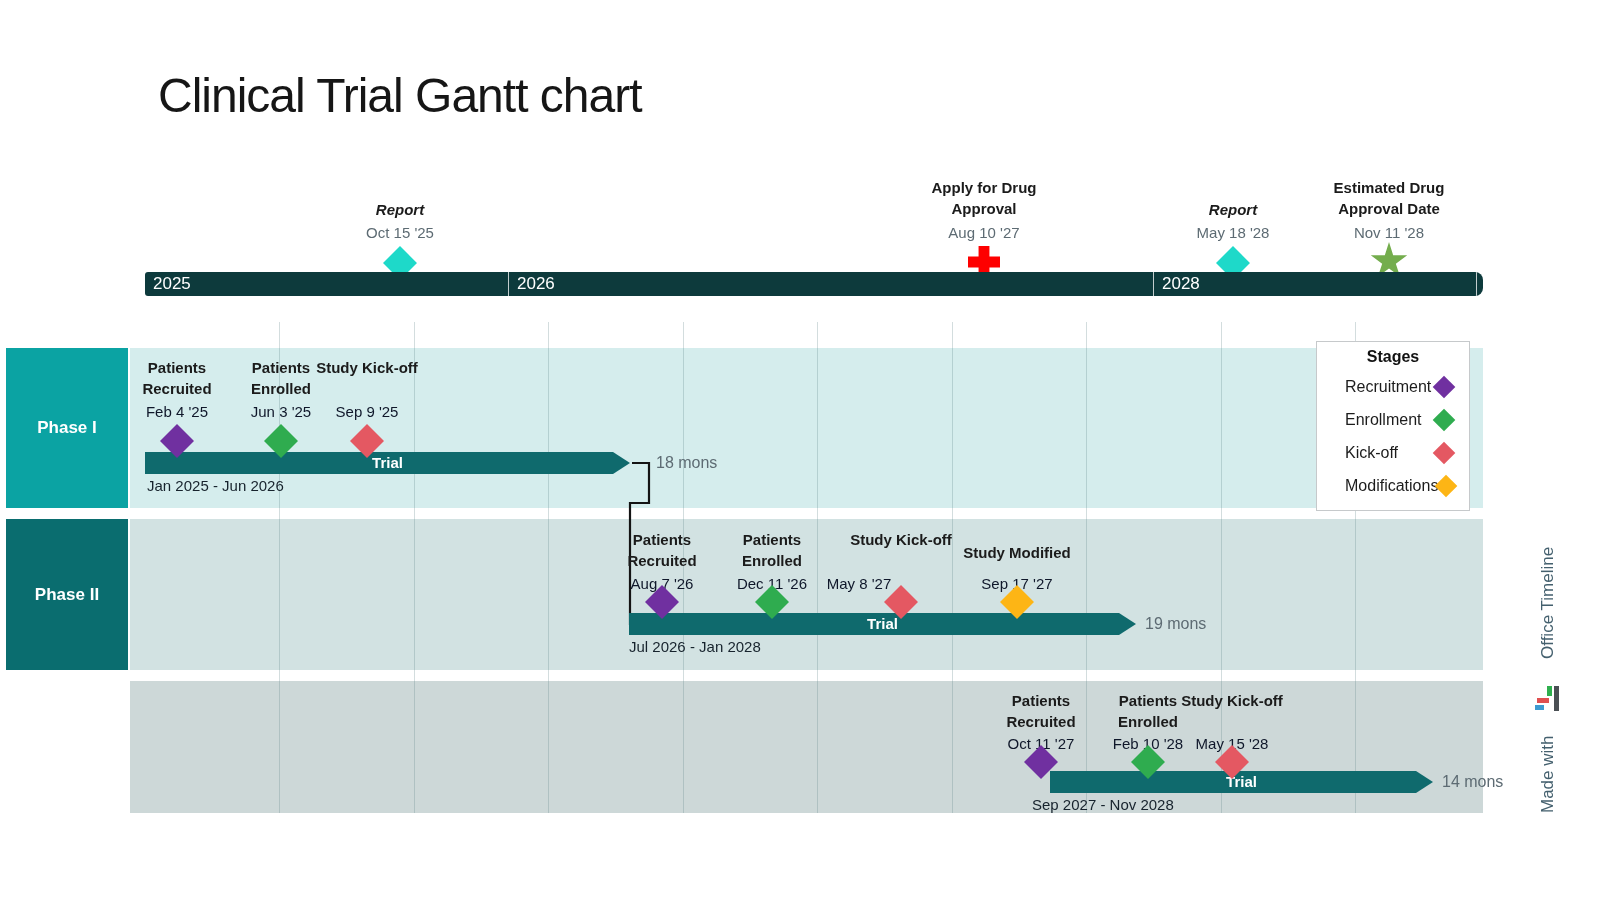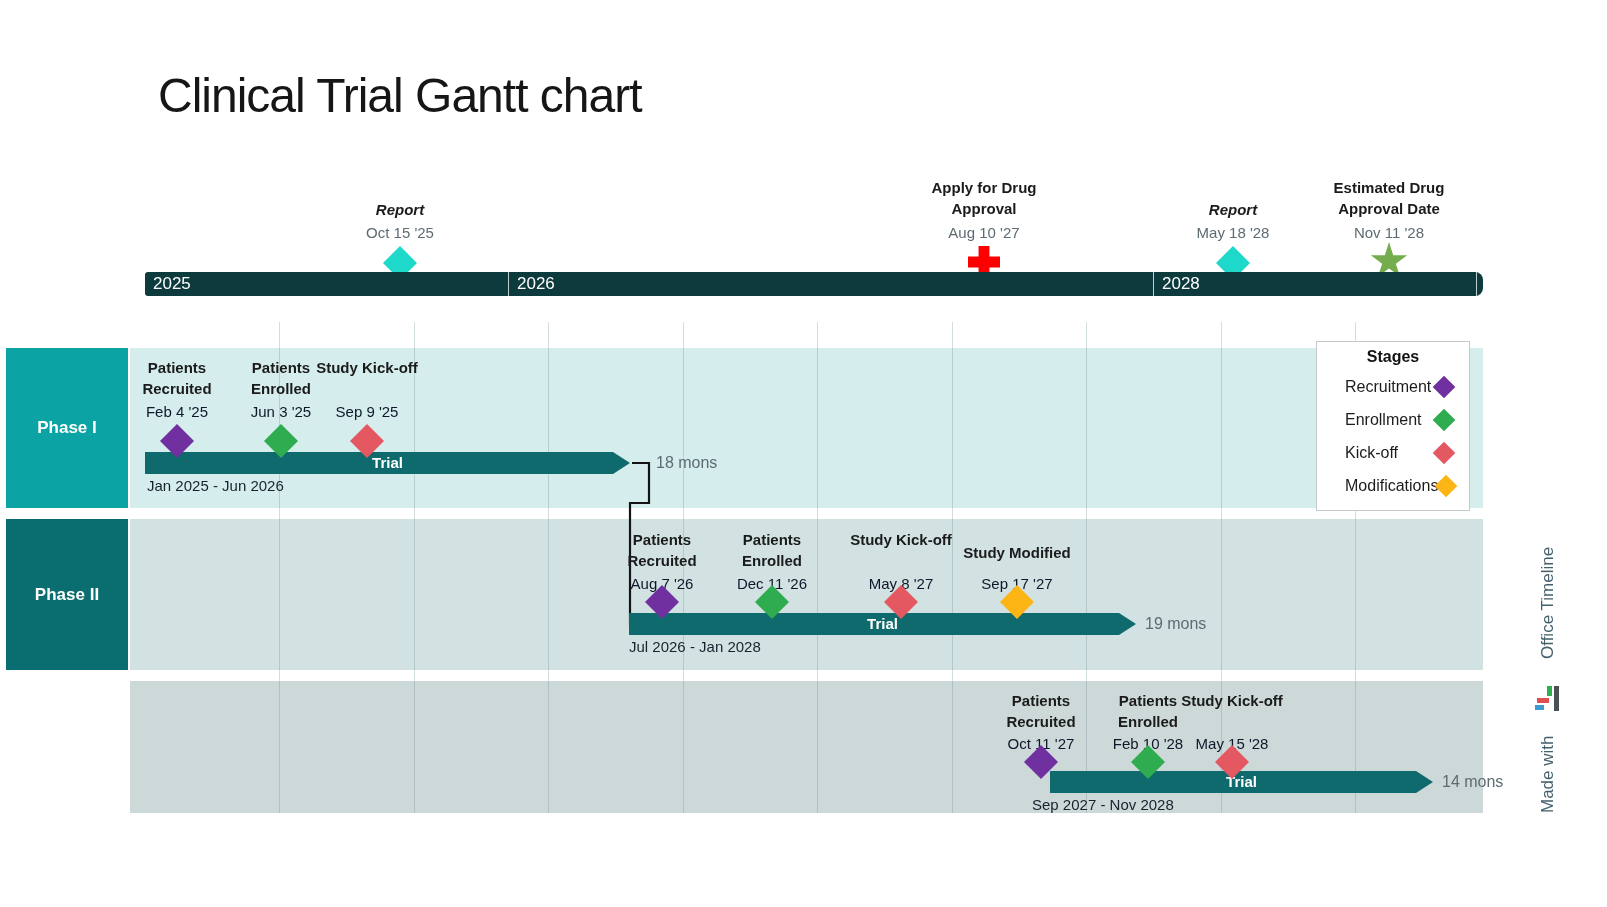--- a/index.html
+++ b/index.html
@@ -140,21 +140,21 @@
 
   <div class="ms-name" style="left:607px;top:529px;">Patients Recruited</div>
   <div class="ms-date" style="left:607px;top:575px;">Aug 7 '26</div>
   <div class="dmd" style="left: 650px; top: 590px; background: rgb(112, 48, 160);"></div>
 
   <div class="ms-name" style="left:717px;top:529px;">Patients Enrolled</div>
   <div class="ms-date" style="left:717px;top:575px;">Dec 11 '26</div>
   <div class="dmd" style="left: 760px; top: 590px; background: rgb(47, 172, 79);"></div>
 
   <div class="ms-name" style="left:846px;top:529px;">Study Kick-off</div>
-  <div class="ms-date" style="left:846px;top:575px;">May 8 '27</div>
+  <div class="ms-date" style="left:804px;top:575px;">May 8 '27</div>
   <div class="dmd" style="left: 889px; top: 590px; background: rgb(228, 88, 98);"></div>
 
   <div class="ms-name" style="left:962px;top:514px;margin-top:28px;">Study Modified</div>
   <div class="ms-date" style="left:962px;top:575px;">Sep 17 '27</div>
   <div class="dmd" style="left: 1005px; top: 590px; background: rgb(253, 181, 21);"></div>
 
   <div class="ms-name" style="left:986px;top:690px;">Patients Recruited</div>
   <div class="ms-date" style="left:986px;top:735px;">Oct 11 '27</div>
   <div class="dmd" style="left: 1029px; top: 750px; background: rgb(112, 48, 160);"></div>
 

